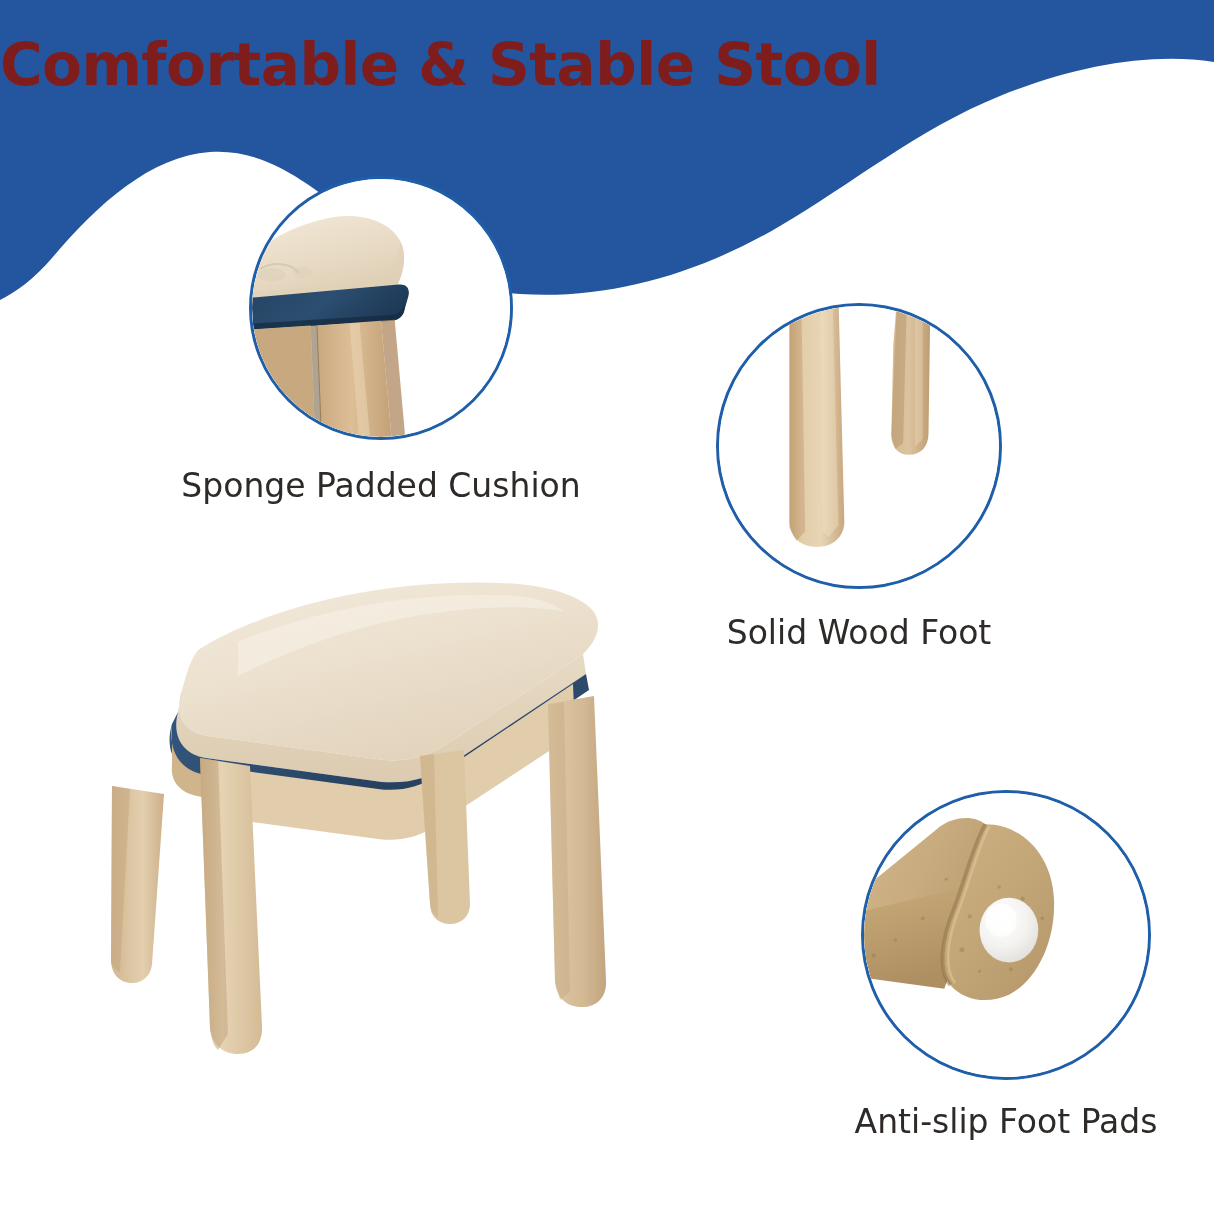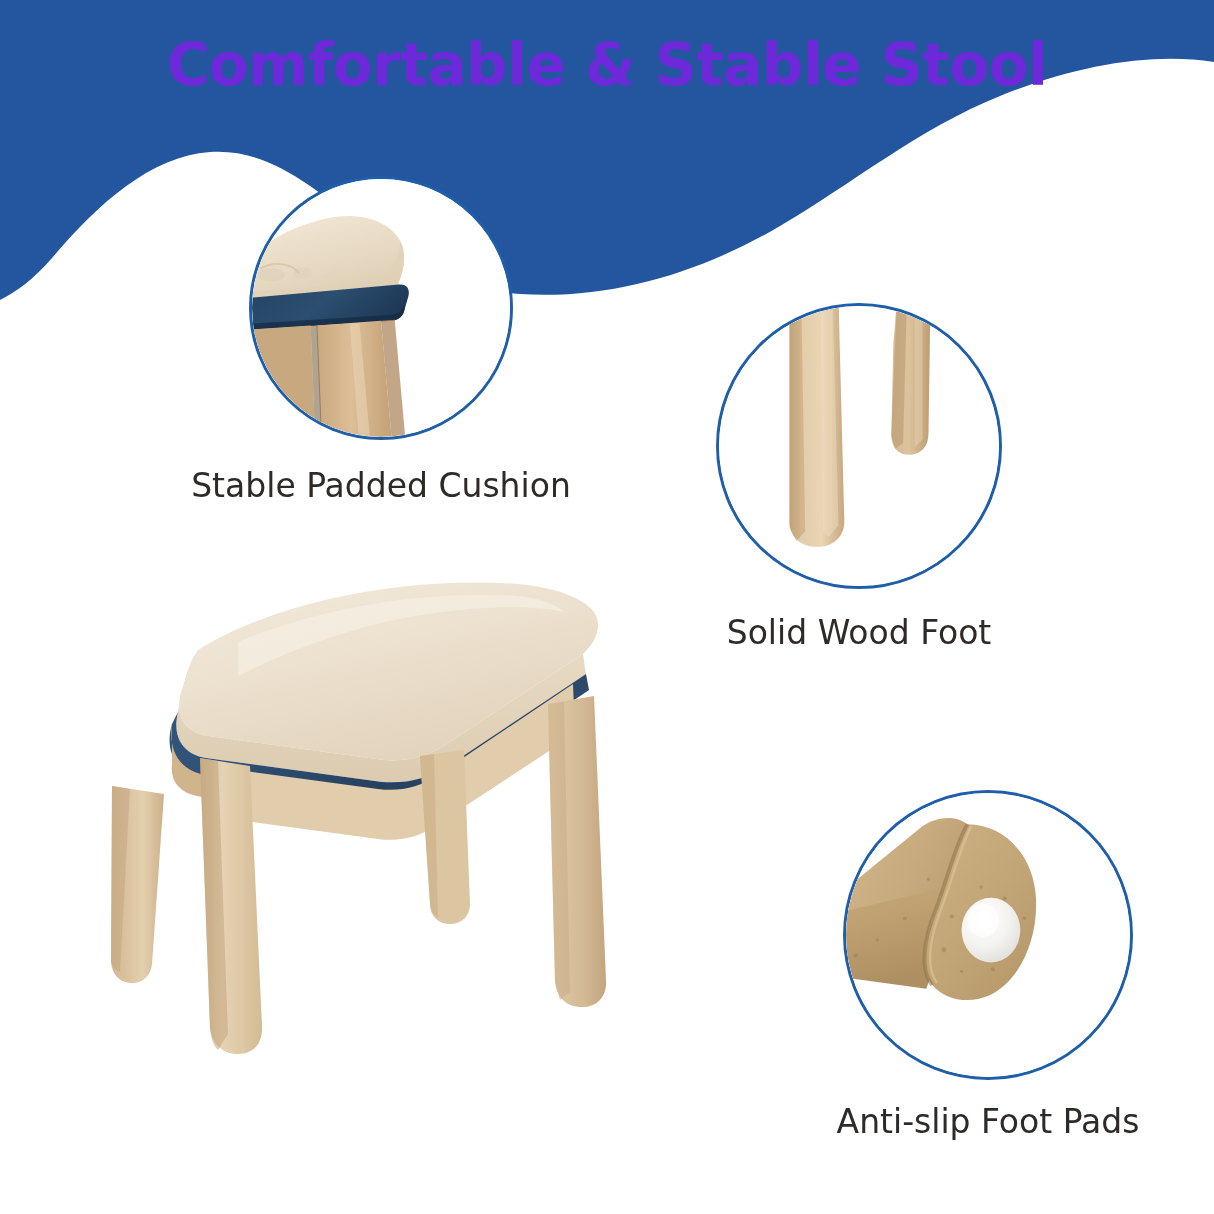--- a/index.html
+++ b/index.html
@@ -22,22 +22,21 @@
     position:absolute;
     left:0; top:0;
     width:1214px; height:300px;
     z-index:1;
   }
 
   #page-title {
     position:absolute;
     left:0; top:36px;
     width:1214px;
-    text-align:center;
-    color:#6d28d9;
+    color:#7f1d1d;
     font-family:"DejaVu Sans", sans-serif;
     font-weight:bold;
     font-size:58px;
     letter-spacing:-0.5px;
     line-height:1.0;
     z-index:4;
     white-space:nowrap;
   }
 
   
@@ -75,21 +74,21 @@
   #callout-cushion { left:249px; top:176px; width:264px; height:264px; }
   #callout-cushion .callout-ring { width:264px; height:264px; }
   #callout-cushion .callout-label { left:-110px; top:290px; width:484px; }
 
   
   #callout-legs { left:716px; top:303px; width:286px; height:286px; }
   #callout-legs .callout-ring { width:286px; height:286px; }
   #callout-legs .callout-label { left:-60px; top:310px; width:406px; }
 
   
-  #callout-pads { left:843px; top:790px; width:290px; height:290px; }
+  #callout-pads { left:861px; top:790px; width:290px; height:290px; }
   #callout-pads .callout-ring { width:290px; height:290px; }
   #callout-pads .callout-label { left:-80px; top:312px; width:450px; }
 
   
   #main-stool {
     position:absolute;
     left:78px; top:556px;
     width:580px; height:620px;
     z-index:2;
   }
@@ -258,21 +257,21 @@
                    L156,134 C155,140 150,144 144,145 L-30,156 Z" fill="#14293E" opacity="0.7"></path>
 
           <path d="M-30,156 L60,150 L66,300 L-30,300 Z" fill="#C8A87F"></path>
           <path d="M66,150 L132,145 L146,300 L72,300 Z" fill="url(#cc-wood)"></path>
           <path d="M60,150 L67,150 L73,300 L66,300 Z" fill="#6E5738" opacity="0.55"></path>
           <path d="M100,148 L110,147 L124,300 L112,300 Z" fill="#EBD6B4" opacity="0.55"></path>
           <path d="M132,145 L146,144 L160,300 L146,300 Z" fill="#B4906A" opacity="0.8"></path>
         </svg>
       </div>
     </div>
-    <div class="callout-label">Stable Padded Cushion</div>
+    <div class="callout-label">Sponge Padded Cushion</div>
   </div>
 
   <div class="callout" id="callout-legs">
     <div class="callout-ring">
       <div class="callout-photo">
         <svg class="fill" viewBox="0 0 286 286" preserveAspectRatio="xMidYMid slice">
           <defs>
             <linearGradient id="lg-a" x1="0" y1="0" x2="1" y2="0">
               <stop offset="0%" stop-color="#C9A87C"></stop>
               <stop offset="22%" stop-color="#E3CDA9"></stop>

